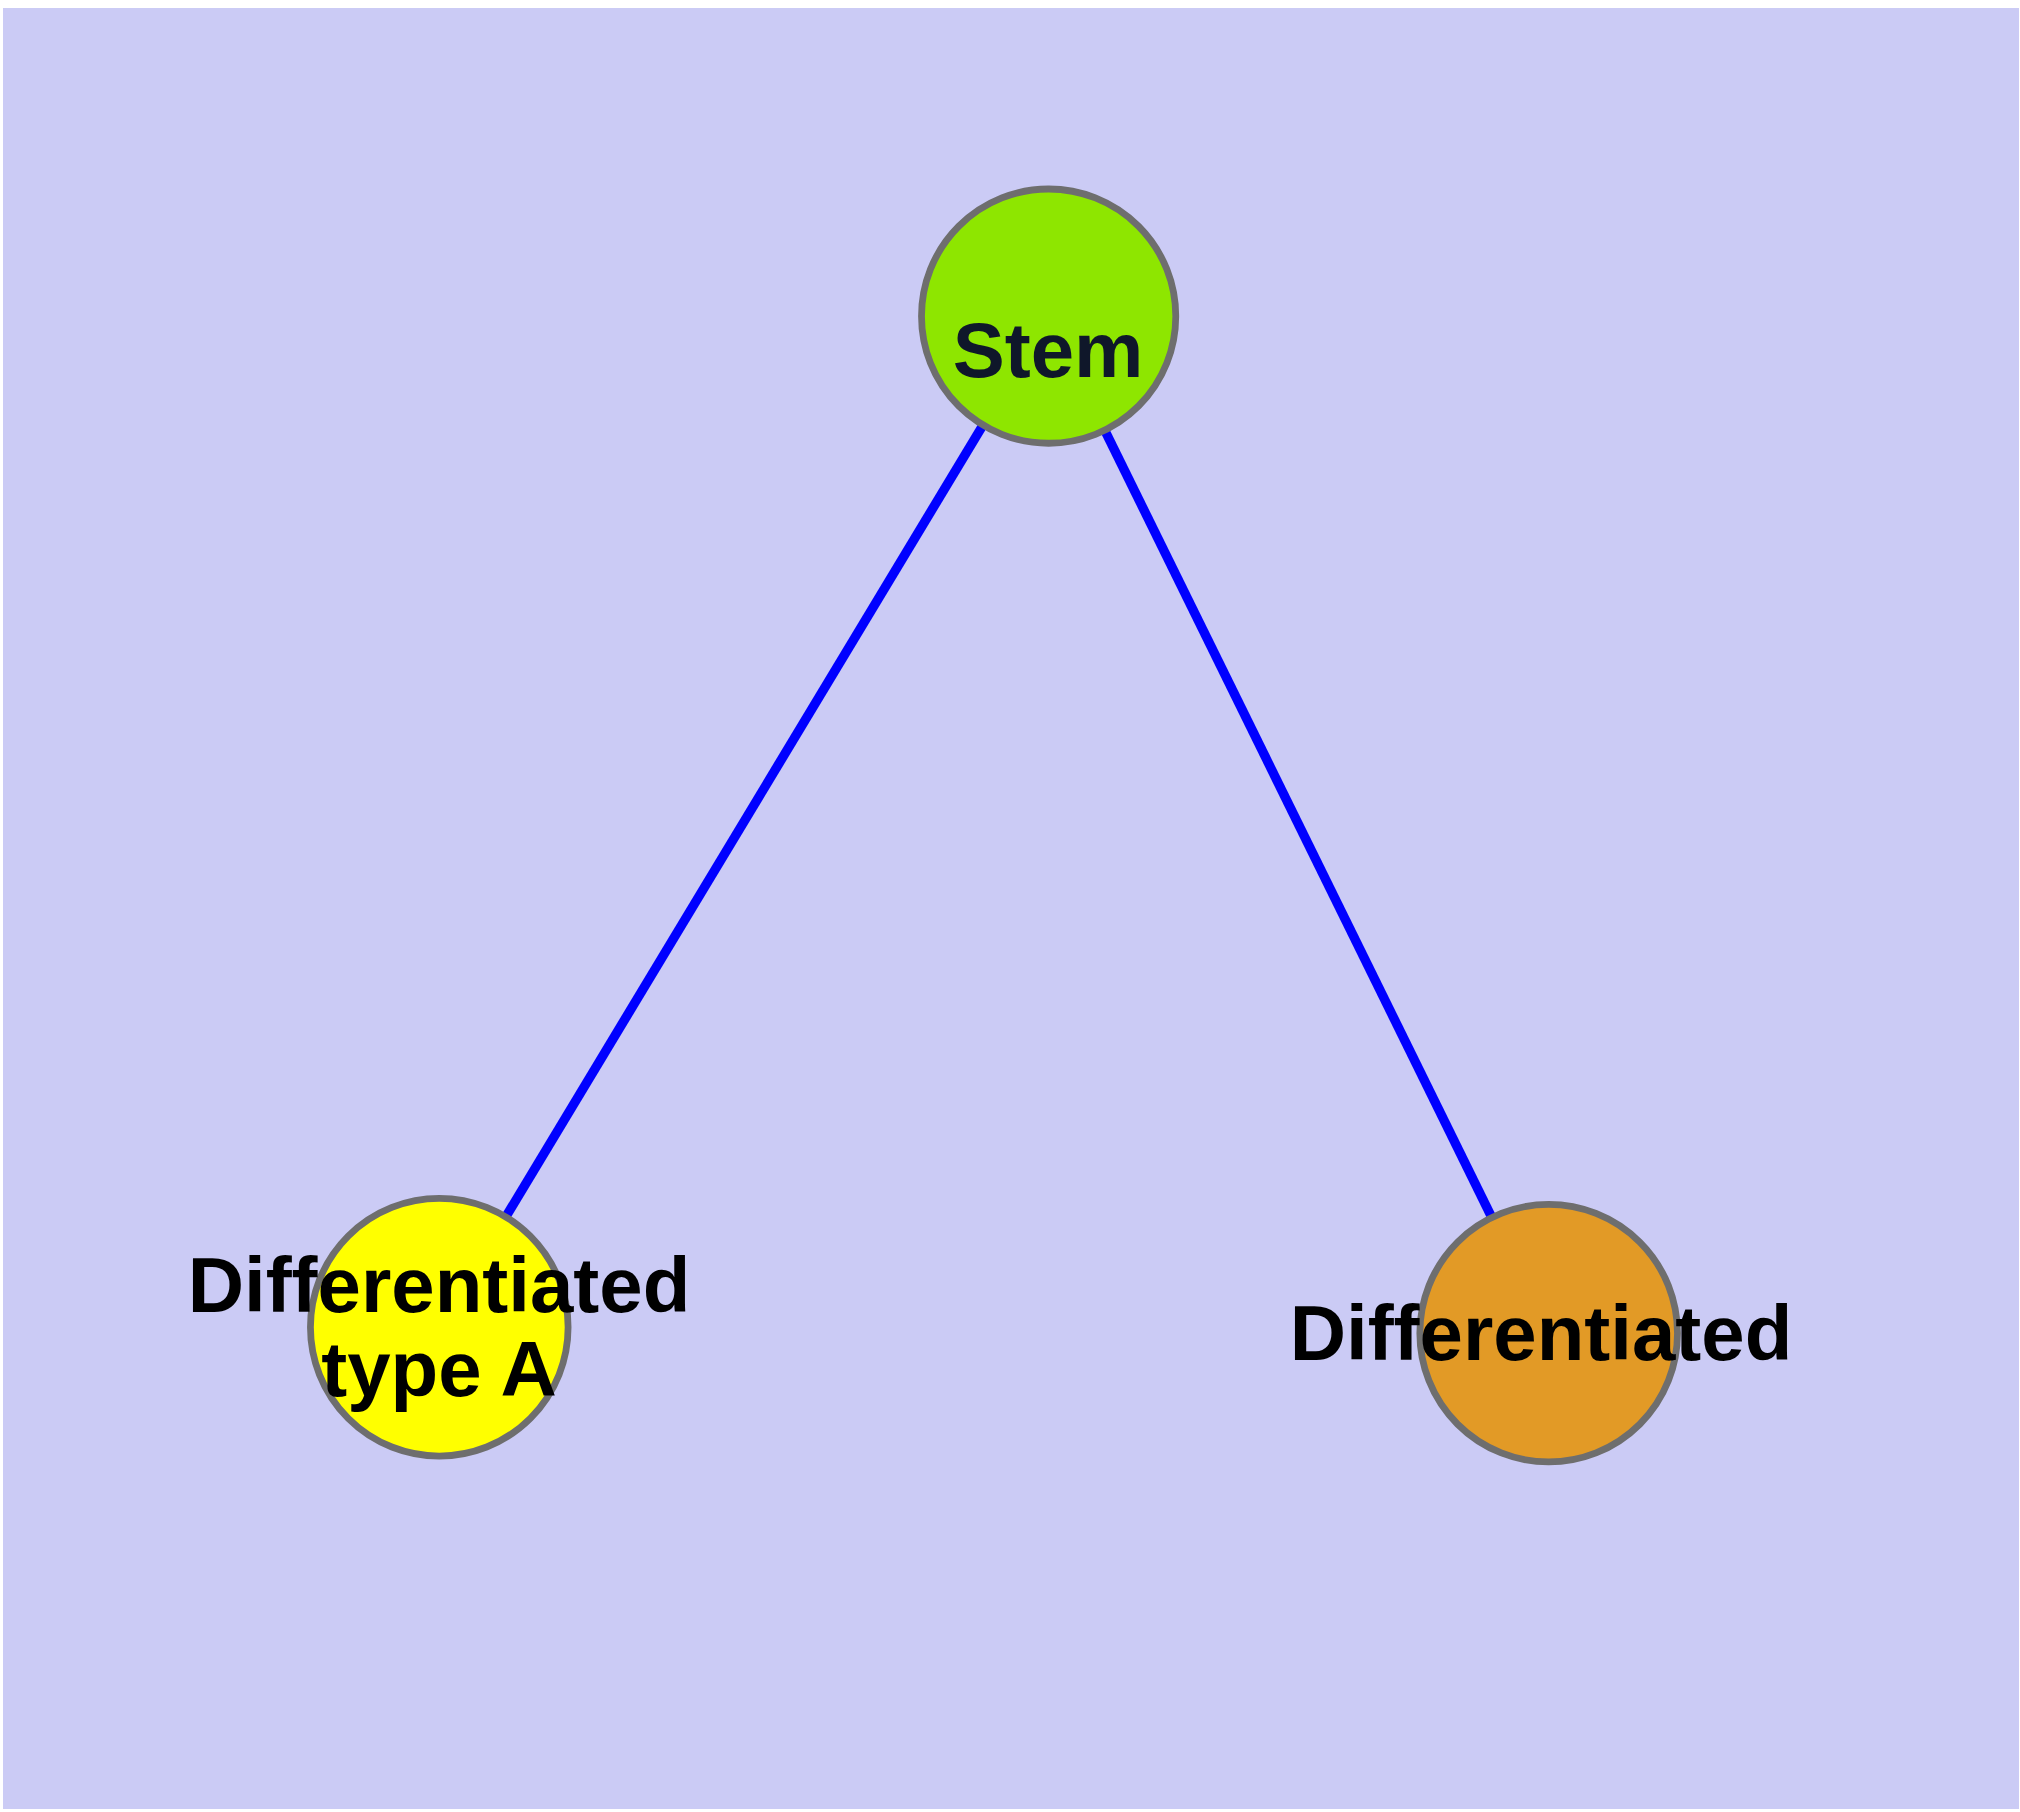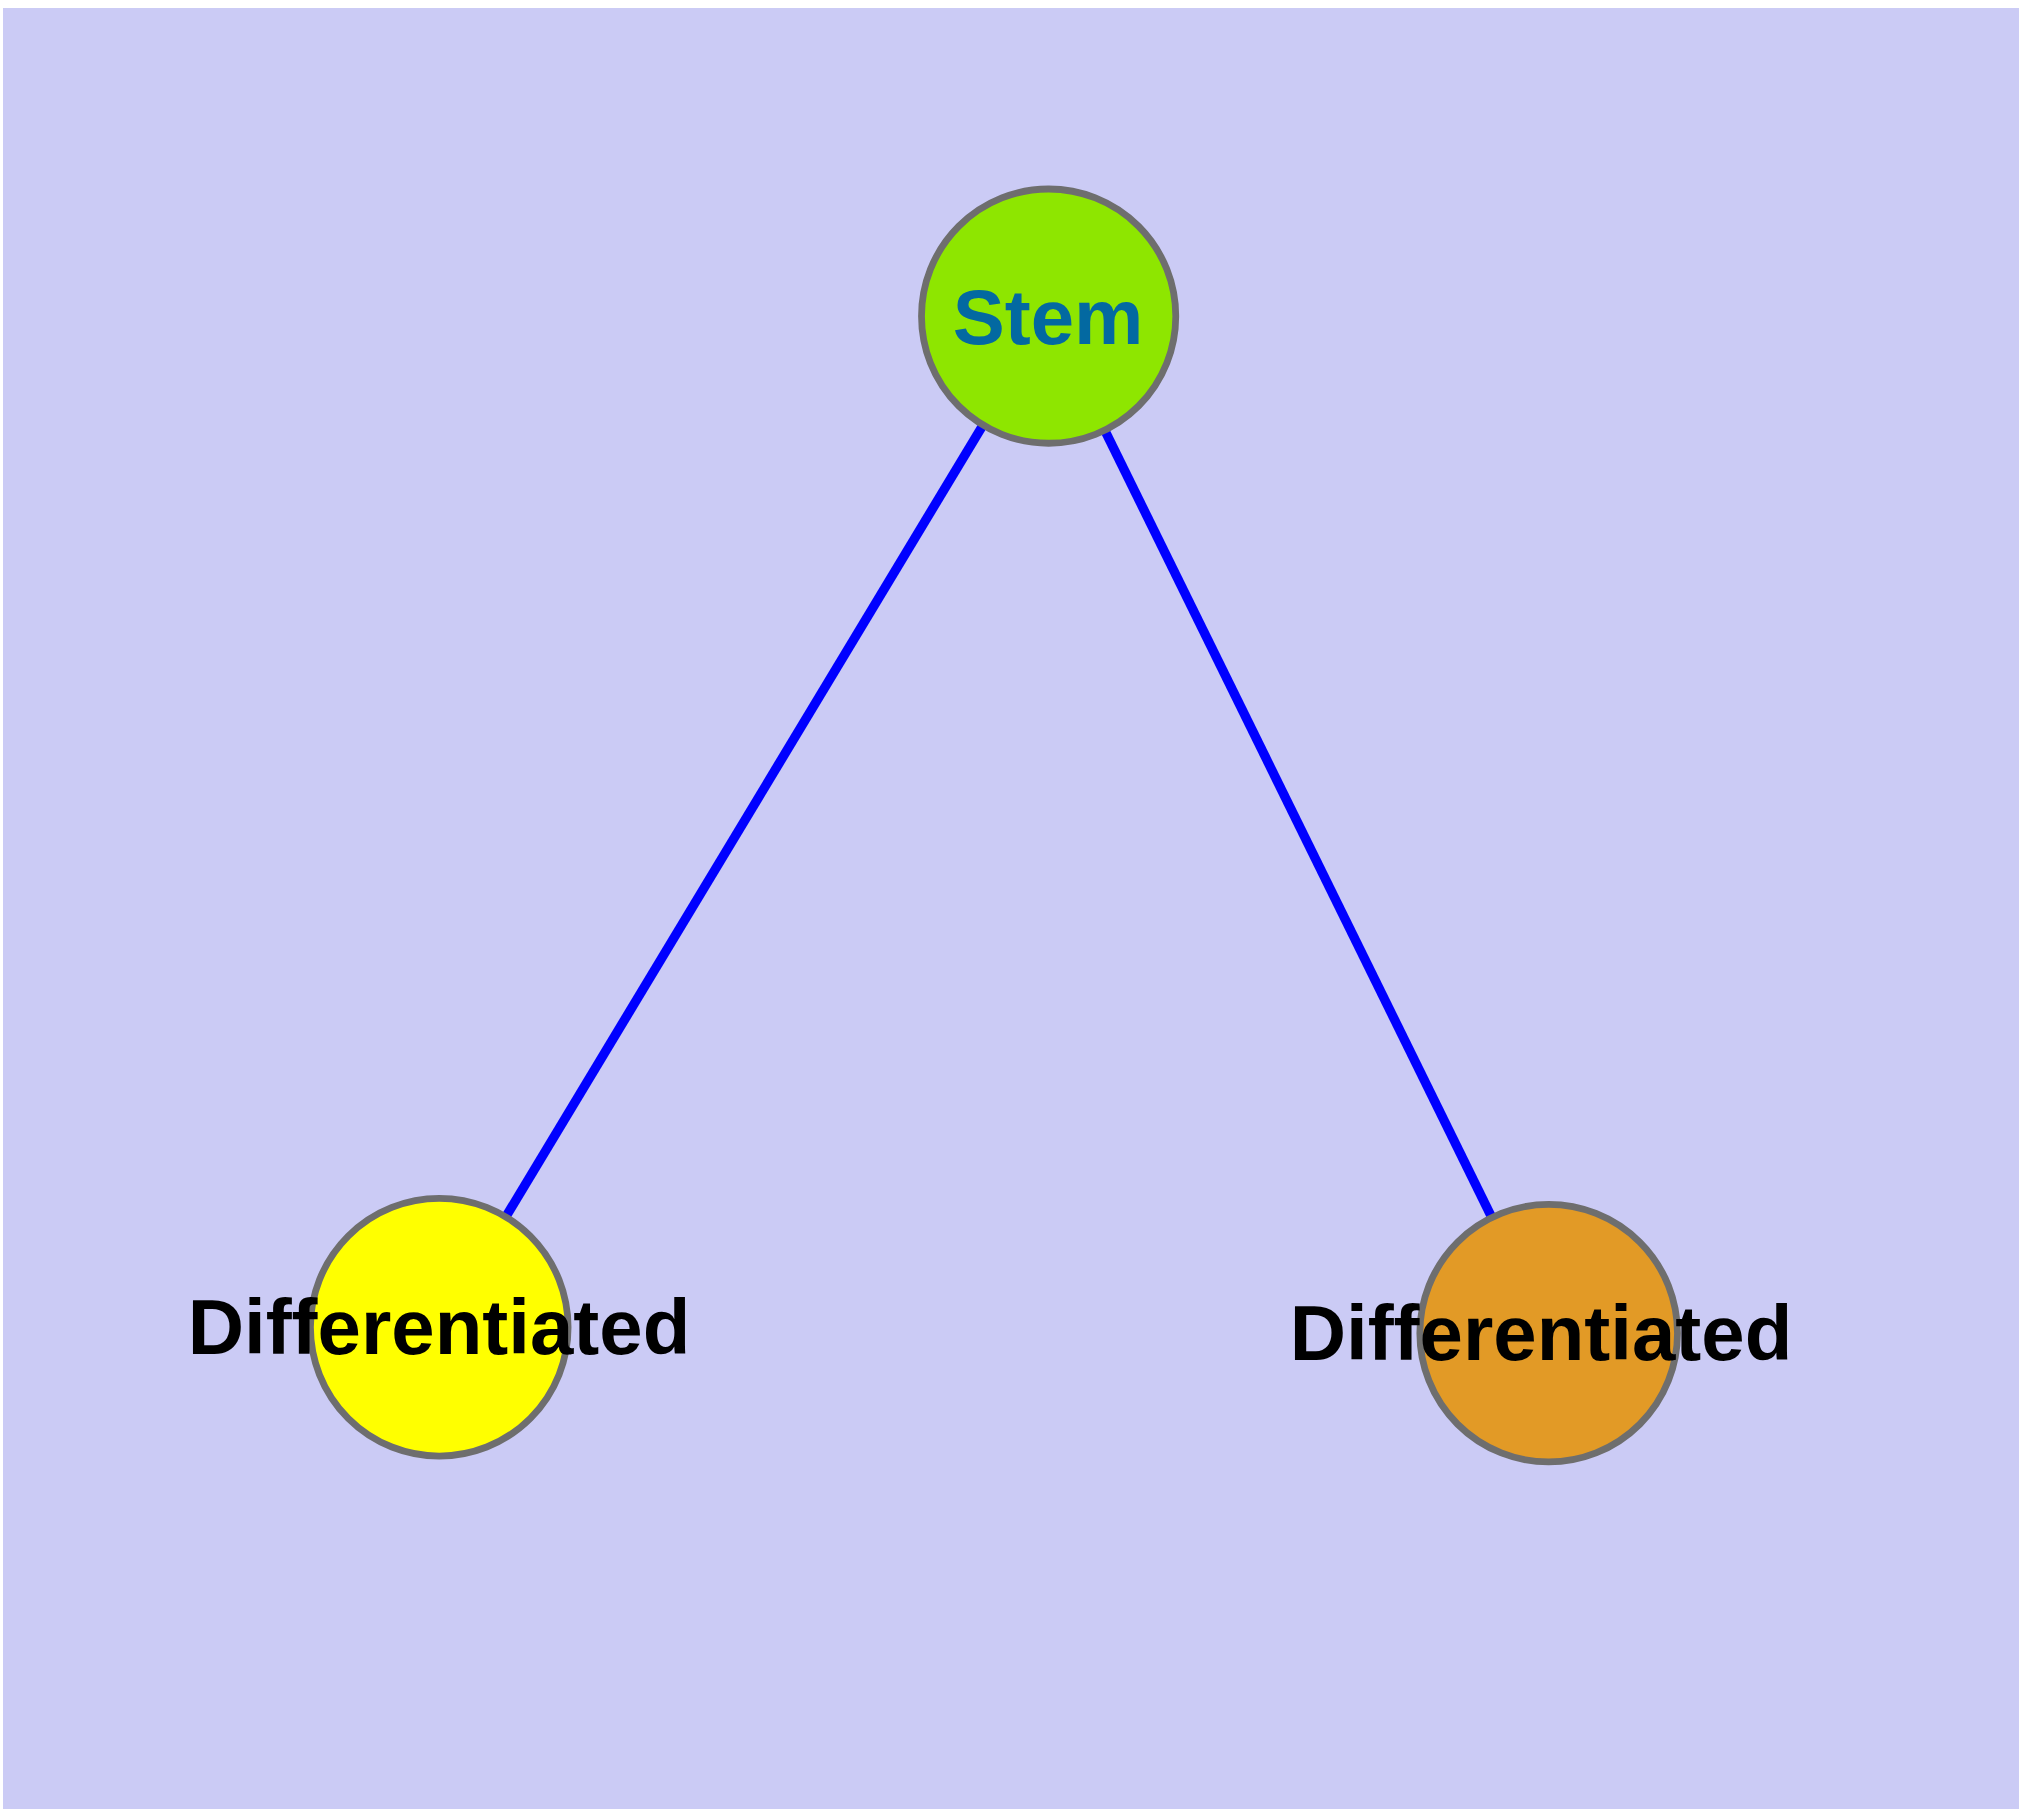--- a/index.html
+++ b/index.html
@@ -86,26 +86,27 @@
 
     <line class="edge" x1="1237" y1="373" x2="1827" y2="1573" stroke="#0000FF"></line>
 
     <circle class="node-circle" cx="1237" cy="373" r="150" fill="#8EE600" stroke="#6E6E6E"></circle>
 
     <circle class="node-circle" cx="518" cy="1566" r="152" fill="#FFFF00" stroke="#6E6E6E"></circle>
 
     <circle class="node-circle" cx="1827" cy="1573" r="152" fill="#E29A26" stroke="#6E6E6E"></circle>
   </svg>
 
-  <div class="label label-stem" style="color: #0369a1;">
+  <div class="label label-stem" style="color: #0f172a; margin-top: 33px;">
     <span>Stem</span>
   </div>
 
   <div class="label label-type-a" style="color: rgb(0, 0, 0);">
     <span>Differentiated</span>
+    <span>type A</span>
   </div>
 
   <div class="label label-type-b" style="color: rgb(0, 0, 0);">
     <span>Differentiated</span>
   </div>
 
 </div>
 
 
 </body></html>

